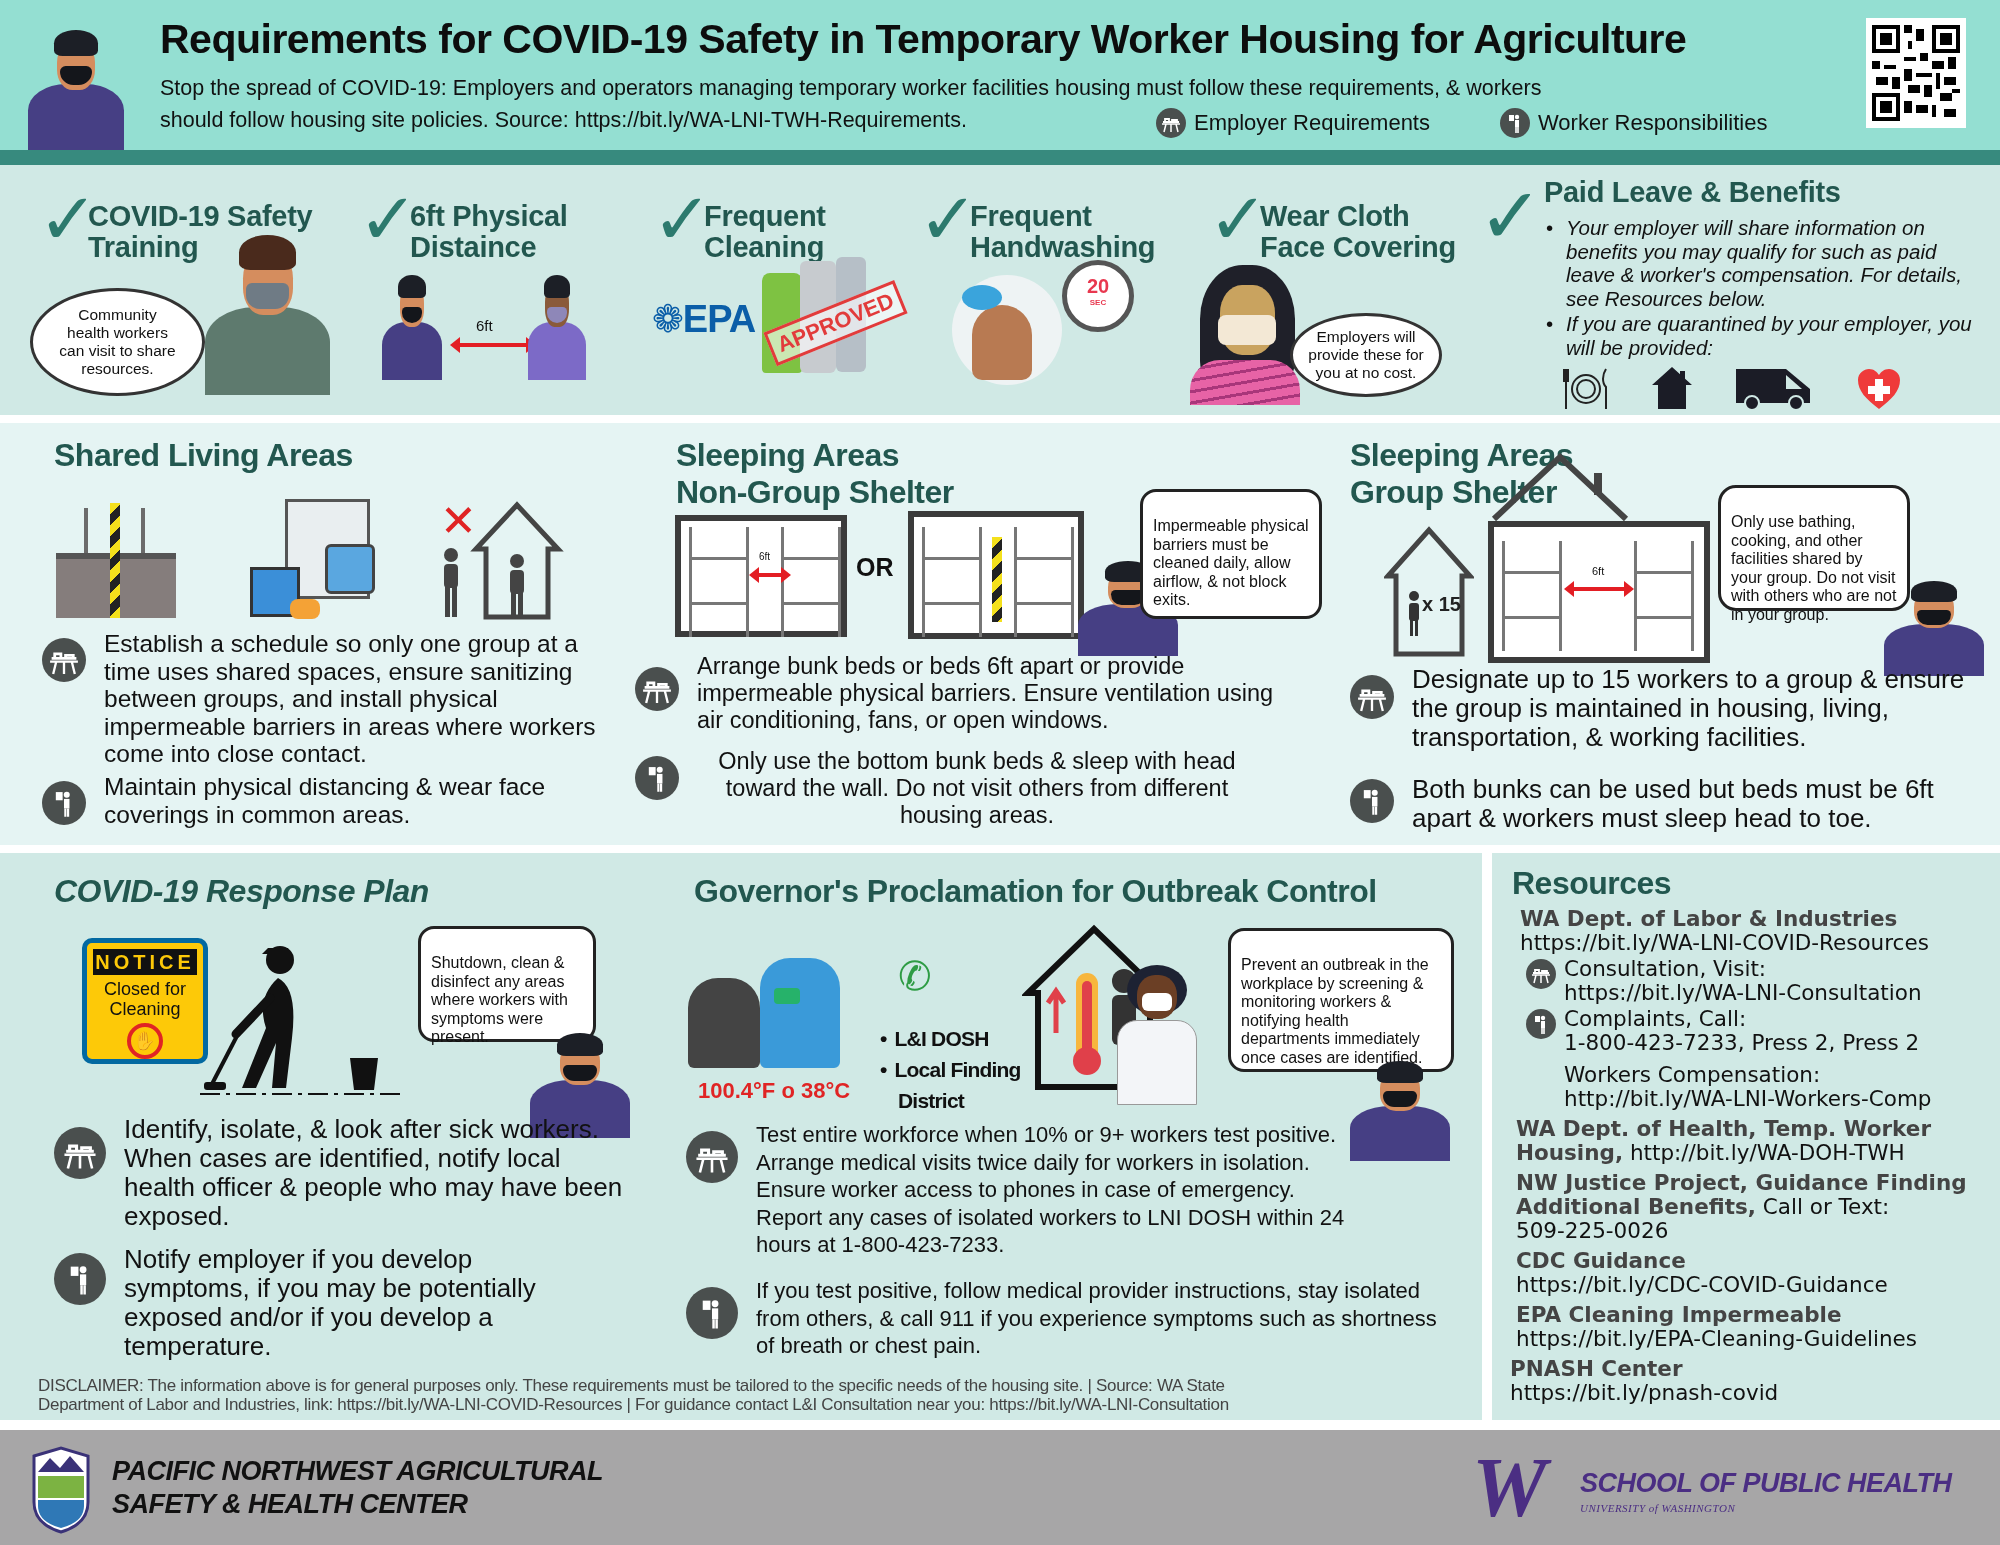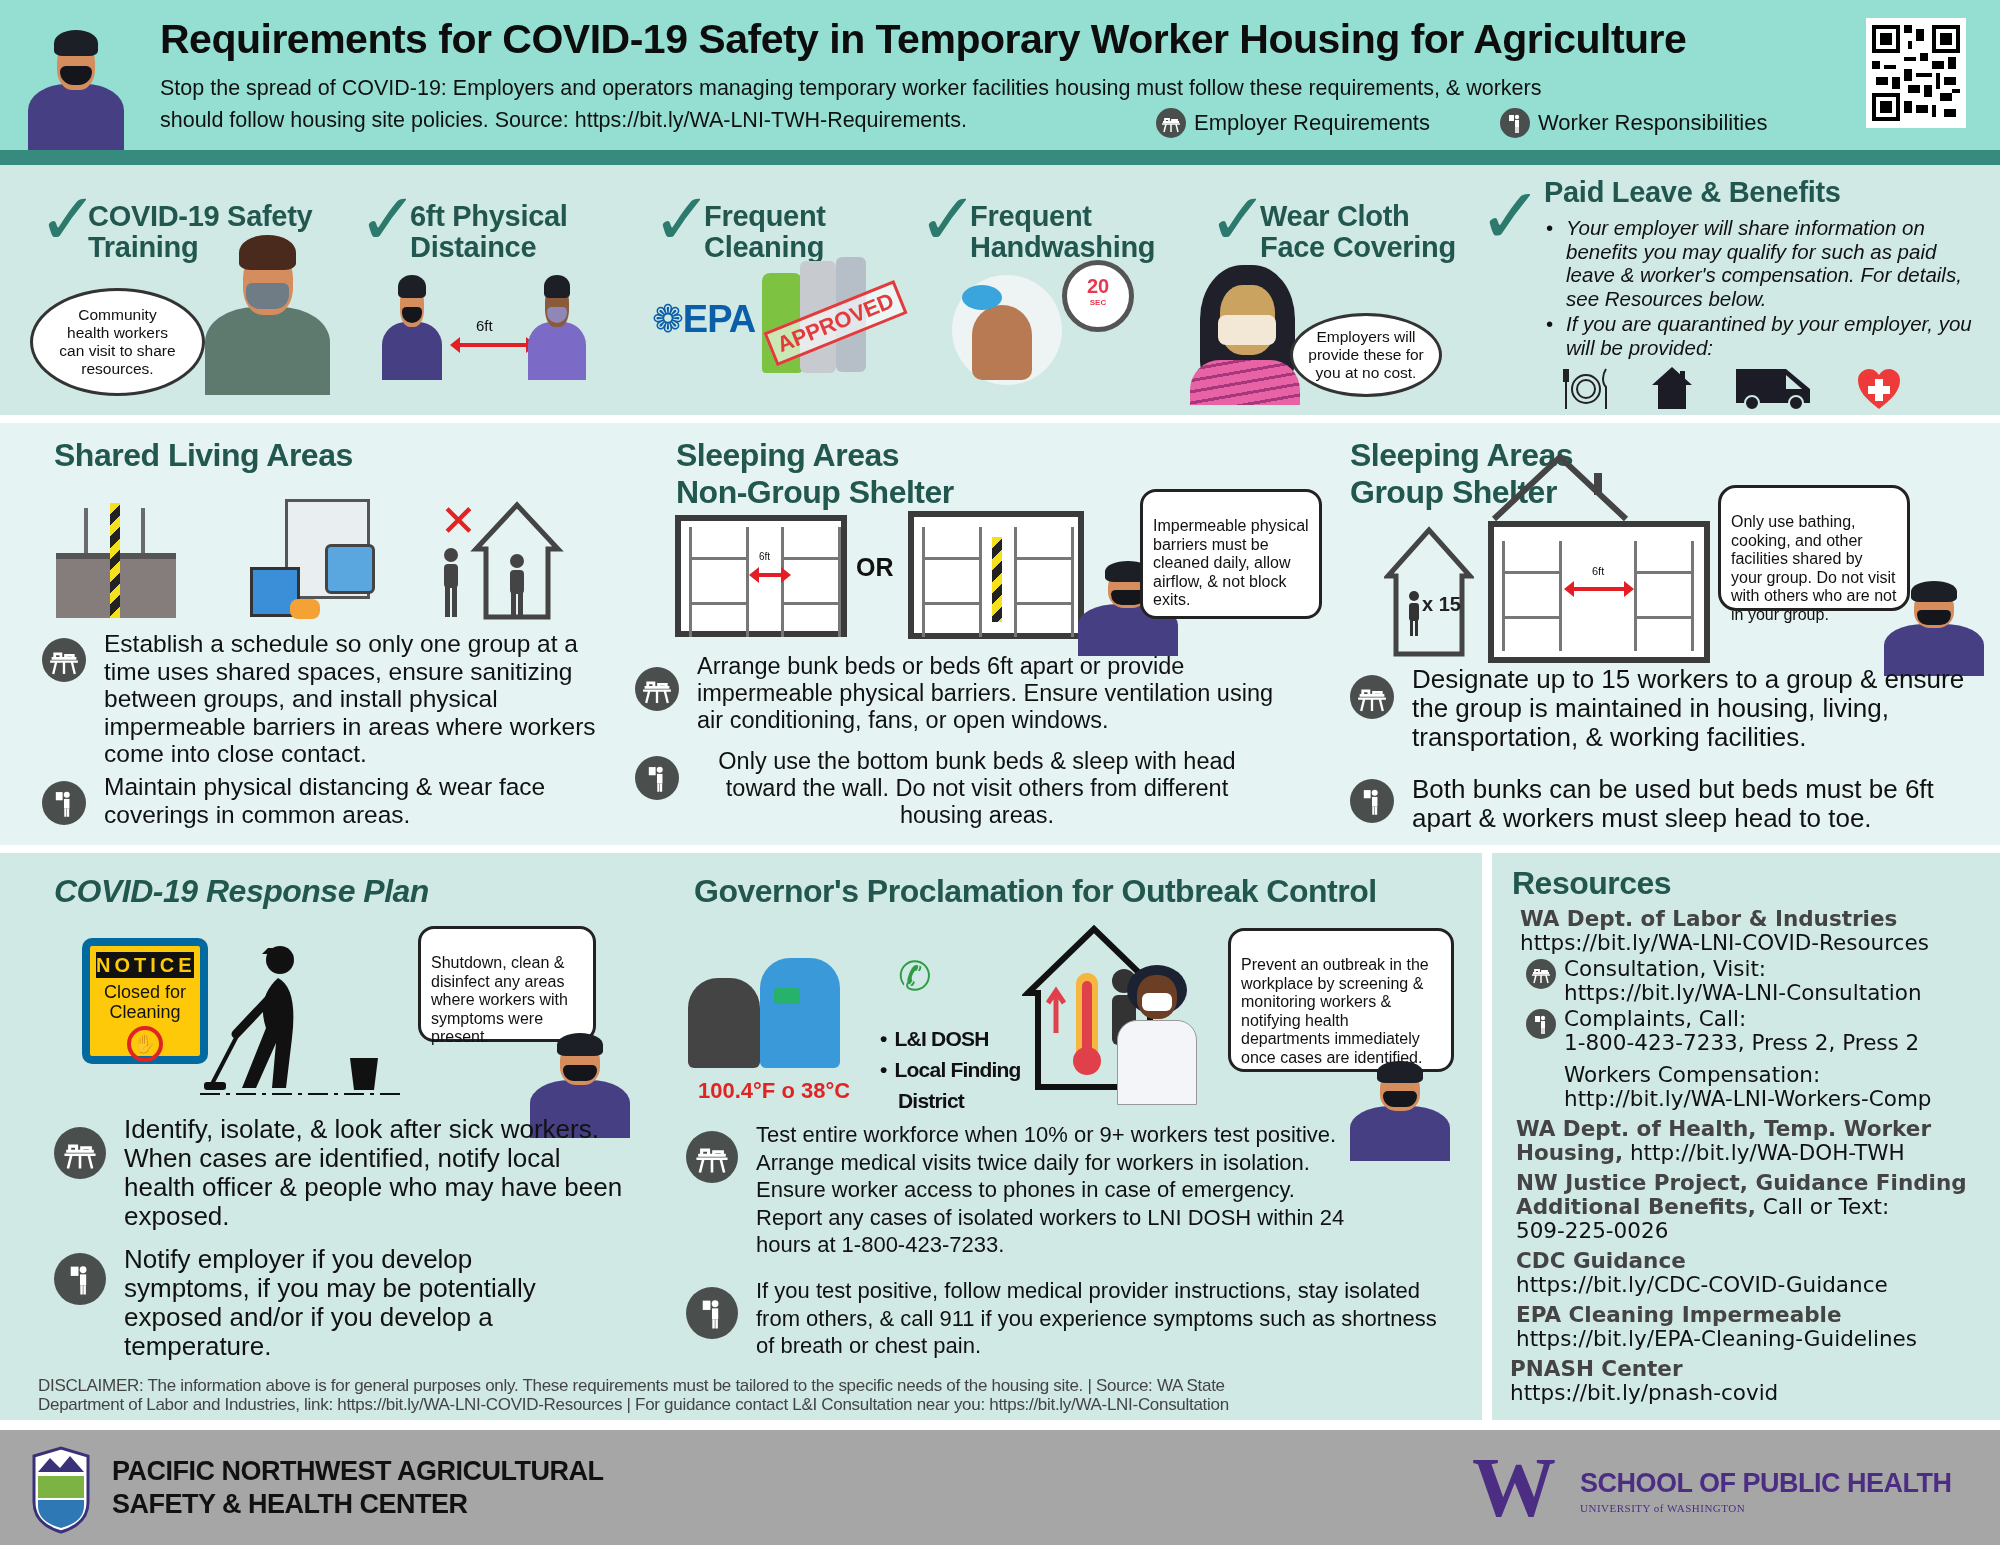--- a/index.html
+++ b/index.html
@@ -43,21 +43,21 @@
   .speech { background: #fff; border: 3px solid #222; border-radius: 16px; font-size: 16px; line-height: 18.5px; padding: 25px 10px; color: #111; }
 
   
   #bottom-left { left: 0; top: 853px; width: 1482px; height: 567px; background: #d0e9e5; }
   #bottom-right { left: 1492px; top: 853px; width: 508px; height: 567px; background: #d0e9e5; }
   .res-h { font-weight: bold; color: #444; font-size: 21.5px; line-height: 24px; font-family: "DejaVu Sans", sans-serif; }
   .res-t { color: #111; font-size: 21.5px; line-height: 24px; font-family: "DejaVu Sans", sans-serif; }
   .disclaimer { left: 38px; top: 1376px; width: 1420px; font-size: 17px; line-height: 19px; color: #444; letter-spacing: -0.3px; }
 
   
-  #footer { left: 0; top: 1430px; width: 2000px; height: 115px; background: #a7a6a7; }
+  #footer { left: 0; top: 1430px; width: 2000px; height: 115px; background: #a7a6a7; font-style: italic; }
   .foot-org { font-size: 27px; font-weight: bold; color: #111; line-height: 33px; letter-spacing: -0.5px; }
 
   
   .room { border: 6px solid #3b3b3b; background: #fff; }
   .bunk { position: absolute; width: 60px; height: 110px; border-left: 3px solid #777; border-right: 3px solid #777; }
   .bunk::before, .bunk::after { content: ""; position: absolute; left: 0; right: 0; height: 3px; background: #777; }
   .bunk::before { top: 30px; } .bunk::after { top: 75px; }
   .arrow-red { height: 4px; background: #e31e24; position: absolute; }
   .arrow-red::before, .arrow-red::after { content: ""; position: absolute; top: -6px; border: 8px solid transparent; }
   .arrow-red::before { left: -10px; border-right: 10px solid #e31e24; border-left: none; }
@@ -379,21 +379,21 @@
           <path d="M12 15 v6 M14 15 v6" stroke="#fff" stroke-width="1.6"></path>
         </svg>
     </span>
     <div class="body-text" style="width:580px; font-size:26px; line-height:29px;">Both bunks can be used but beds must be 6ft apart &amp; workers must sleep head to toe.</div>
   </div>
 </div>
 
 <div id="bottom-left" class="abs">
 
   <div class="abs sec-title" style="left:54px; top:20px;font-style:italic;">COVID-19 Response Plan</div>
-  <div class="abs" style="left:82px; top:85px; width:126px; height:126px; background:#fdc908; border:8px solid #0369a1; border-radius:10px; text-align:center;">
+  <div class="abs" style="left:82px; top:85px; width:126px; height:126px; background:#fdc908; border:5px solid #0369a1; border-radius:10px; text-align:center;">
     <div style="background:#111; color:#fdc908; font-weight:bold; font-size:20px; letter-spacing:4px; margin:6px 6px 4px; line-height:26px;">NOTICE</div>
     <div style="font-size:18px; line-height:20px; color:#111;">Closed for</div>
     <div style="font-size:18px; line-height:20px; color:#111;">Cleaning</div>
     <div style="margin:4px auto 0; width:36px; height:36px; border:4px solid #e02424; border-radius:50%; font-size:18px; line-height:28px;">✋</div>
   </div>
   <svg class="abs" style="left:200px; top:85px;" width="200" height="160" viewBox="0 0 200 160">
     <circle cx="80" cy="22" r="14" fill="#111"></circle>
       <path d="M62 16 h26 v-6 h-20 z" fill="#111"></path>
     <path d="M78 40 q20 10 14 60 l-6 50 h-14 l4 -45 l-20 45 h-14 l24 -60 q-10 -30 12 -50z" fill="#111"></path>
     <path d="M70 60 l-34 36" stroke="#111" stroke-width="9" stroke-linecap="round"></path>

